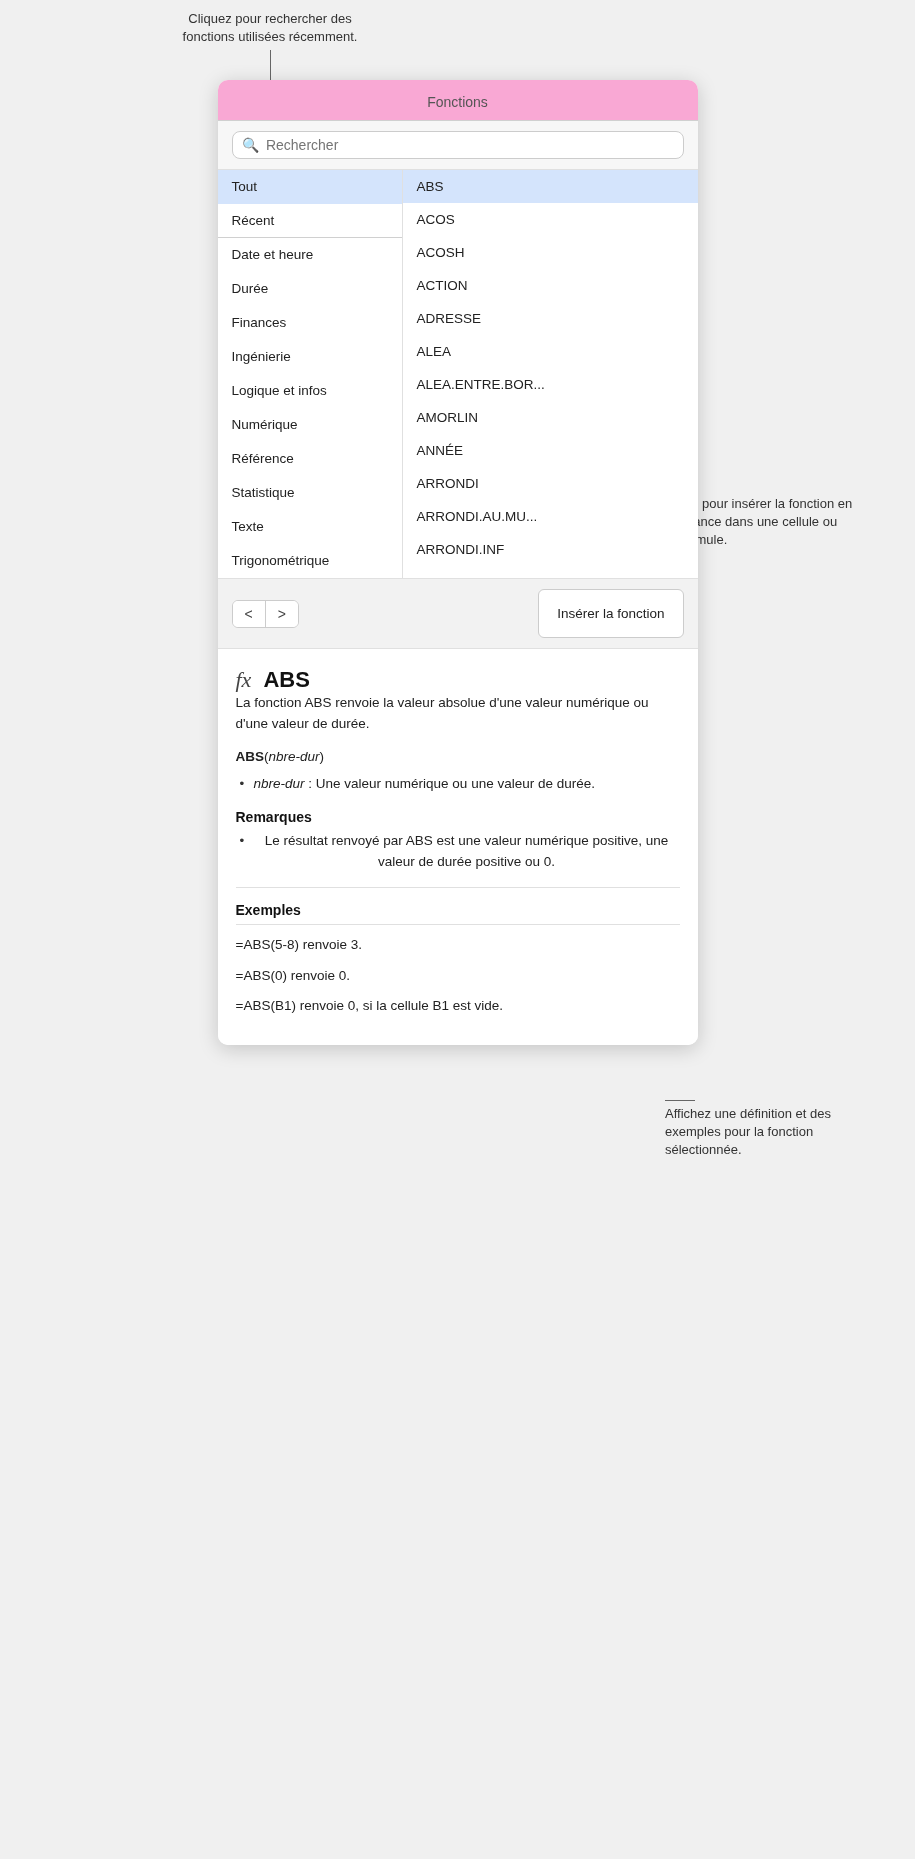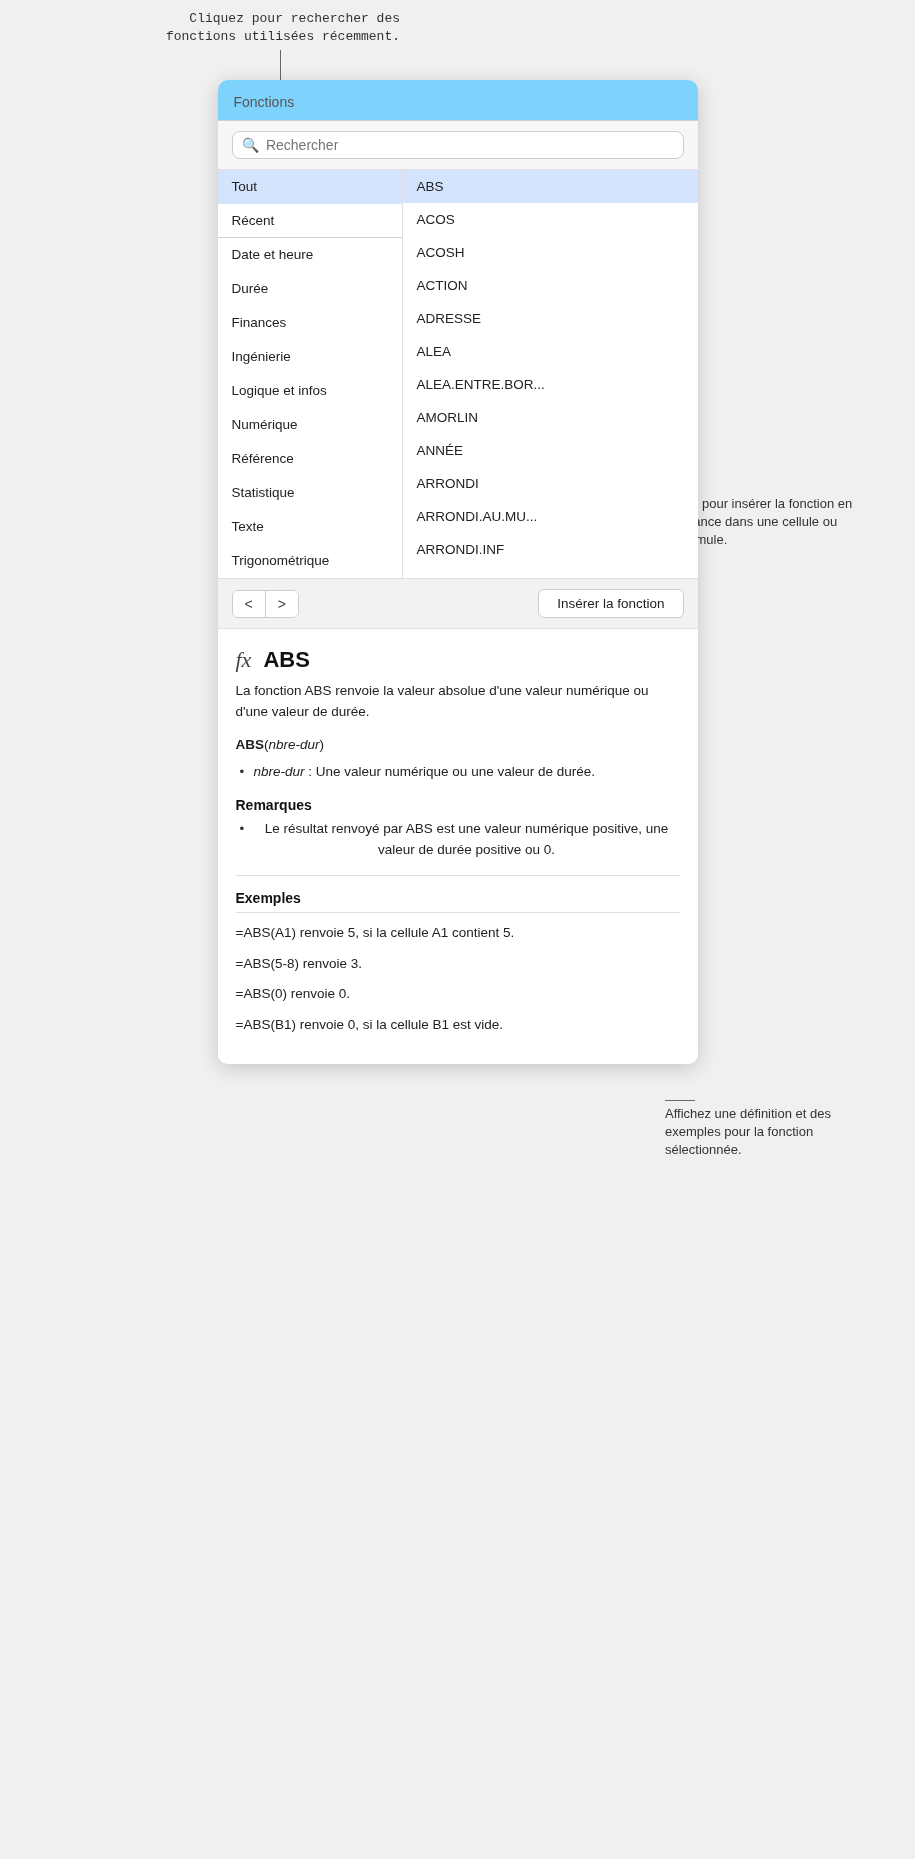--- a/index.html
+++ b/index.html
@@ -12,27 +12,26 @@
       align-items: flex-start;
       justify-content: center;
       padding: 80px 0 40px 0;
       position: relative;
     }
 
     
     .callout-top {
       position: absolute;
       top: 10px;
-      left: 160px;
+      left: 150px;
       font-size: 13px;
       color: #333;
-      text-align: right;
+      text-align: center;
       line-height: 1.4;
       width: 240px;
-      font-family: Liberation Mono, monospace;
     }
     .callout-top::after {
       content: '';
       display: block;
       width: 1px;
       height: 40px;
       background: #666;
       margin: 4px auto 0;
     }
     .callout-right-top {
@@ -77,21 +76,22 @@
       border-radius: 10px;
       box-shadow: 0 4px 20px rgba(0,0,0,0.18);
       overflow: hidden;
       display: flex;
       flex-direction: column;
       position: relative;
     }
 
     
     .panel-header {
-      background: #7dd3fc;
+      background: #f9a8d4;
+      text-align: center;
       padding: 14px 16px 10px;
       font-size: 14px;
       font-weight: 500;
       color: #555;
       border-bottom: 1px solid #d0d0d0;
     }
 
     
     .search-bar {
       padding: 10px 14px;
@@ -192,41 +192,41 @@
       background: #fff;
       border: none;
       cursor: pointer;
       color: #444;
     }
     .nav-btn:first-child {
       border-right: 1px solid #ccc;
     }
     .insert-btn {
       margin-left: auto;
-      padding: 6px 18px;
+      padding: 16px 18px;
       background: #fff;
       border: 1px solid #ccc;
       border-radius: 6px;
       font-size: 13.5px;
       cursor: pointer;
       color: #222;
     }
 
     
     .description-area {
       padding: 18px 18px 18px 18px;
       background: #fff;
       flex: 1;
     }
 
     .func-title-row {
       display: flex;
       align-items: center;
       gap: 12px;
-      margin-bottom: 8px;
+      margin-bottom: 0;
     }
     .fx-icon {
       font-style: italic;
       font-size: 22px;
       color: #444;
       font-family: Georgia, serif;
     }
     .func-name {
       font-size: 22px;
       font-weight: 700;
@@ -411,21 +411,20 @@
     <p class="section-title">Remarques</p>
     <ul class="remarks-list" id="remarks-list">
         <li>Le résultat renvoyé par ABS est une valeur numérique positive, une valeur de durée positive ou 0.</li>
       </ul>
 
     <div class="divider"></div>
 
     <p class="section-title">Exemples</p>
     <div class="divider" style="margin-top:6px;margin-bottom:10px;"></div>
     <ul class="examples-list" id="examples-list">
-        <li>=ABS(A1) renvoie 5, si la cellule A1 contient 5.</li>
         <li>=ABS(5-8) renvoie 3.</li>
         <li>=ABS(0) renvoie 0.</li>
         <li>=ABS(B1) renvoie 0, si la cellule B1 est vide.</li>
       </ul>
 
   </div>
 
 </div>
 
 </body></html>

